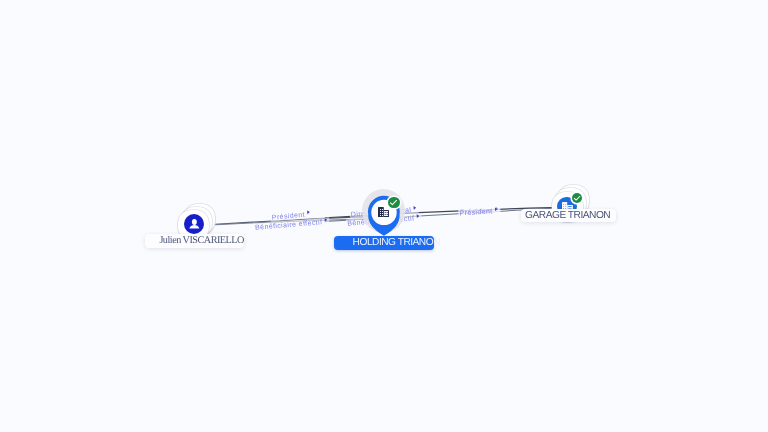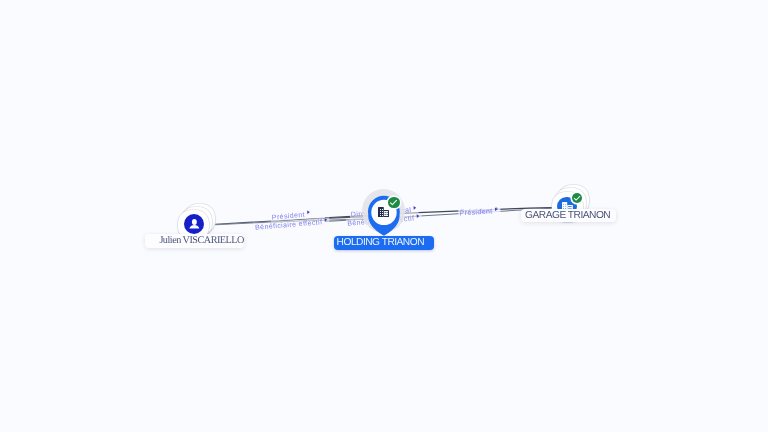--- a/index.html
+++ b/index.html
@@ -120,21 +120,21 @@
         <rect x="67" y="70" width="10" height="10"></rect>
           <rect x="87" y="70" width="10" height="10"></rect>
       </g>
     </svg>
     <div class="badge" style="left:26.9px;top:8.4px;width:11.3px;height:11.3px;">
       <svg viewBox="0 0 24 24" width="11.3" height="11.3">
         <path d="M5.4 12.3 L9.4 16.2 L18.0 7.4" stroke="#fff" stroke-width="2.3" fill="none" stroke-linecap="round" stroke-linejoin="round"></path>
       </svg>
     </div>
   </div>
-  <div class="node-label sel" style="left:334.1px;top:236.2px;width:100.2px;height:13.6px;line-height:13.9px;text-align:left;padding-left:3px;box-sizing:border-box;">HOLDING TRIANON</div>
+  <div class="node-label sel" style="left:334.1px;top:236.2px;width:100.2px;height:13.6px;line-height:13.9px;text-align:left;padding-left:19px;box-sizing:border-box;">HOLDING TRIANON</div>
 
   <div class="node" style="left:551.5px;top:191.7px;">
     <div class="stack">
       <div class="card" style="left:6.6px;top:-6.6px;width:31px;height:30px;"></div>
       <div class="card" style="left:3.3px;top:-3.3px;width:31px;height:30px;"></div>
       <div class="card" style="left:0px;top:0px;width:31px;height:30px;"></div>
     </div>
     <div class="icon-circle" style="left:5.8px;top:5.1px;width:19.4px;height:19.4px;background:#1a6ce0;">
       <svg viewBox="0 0 109 100" width="10.9" height="10" style="position:absolute;left:4.6px;top:5.6px;display:block;">
         <path d="M0 6a6 6 0 016-6h40a6 6 0 016 6v94H0z" fill="#fdfdff"></path>

